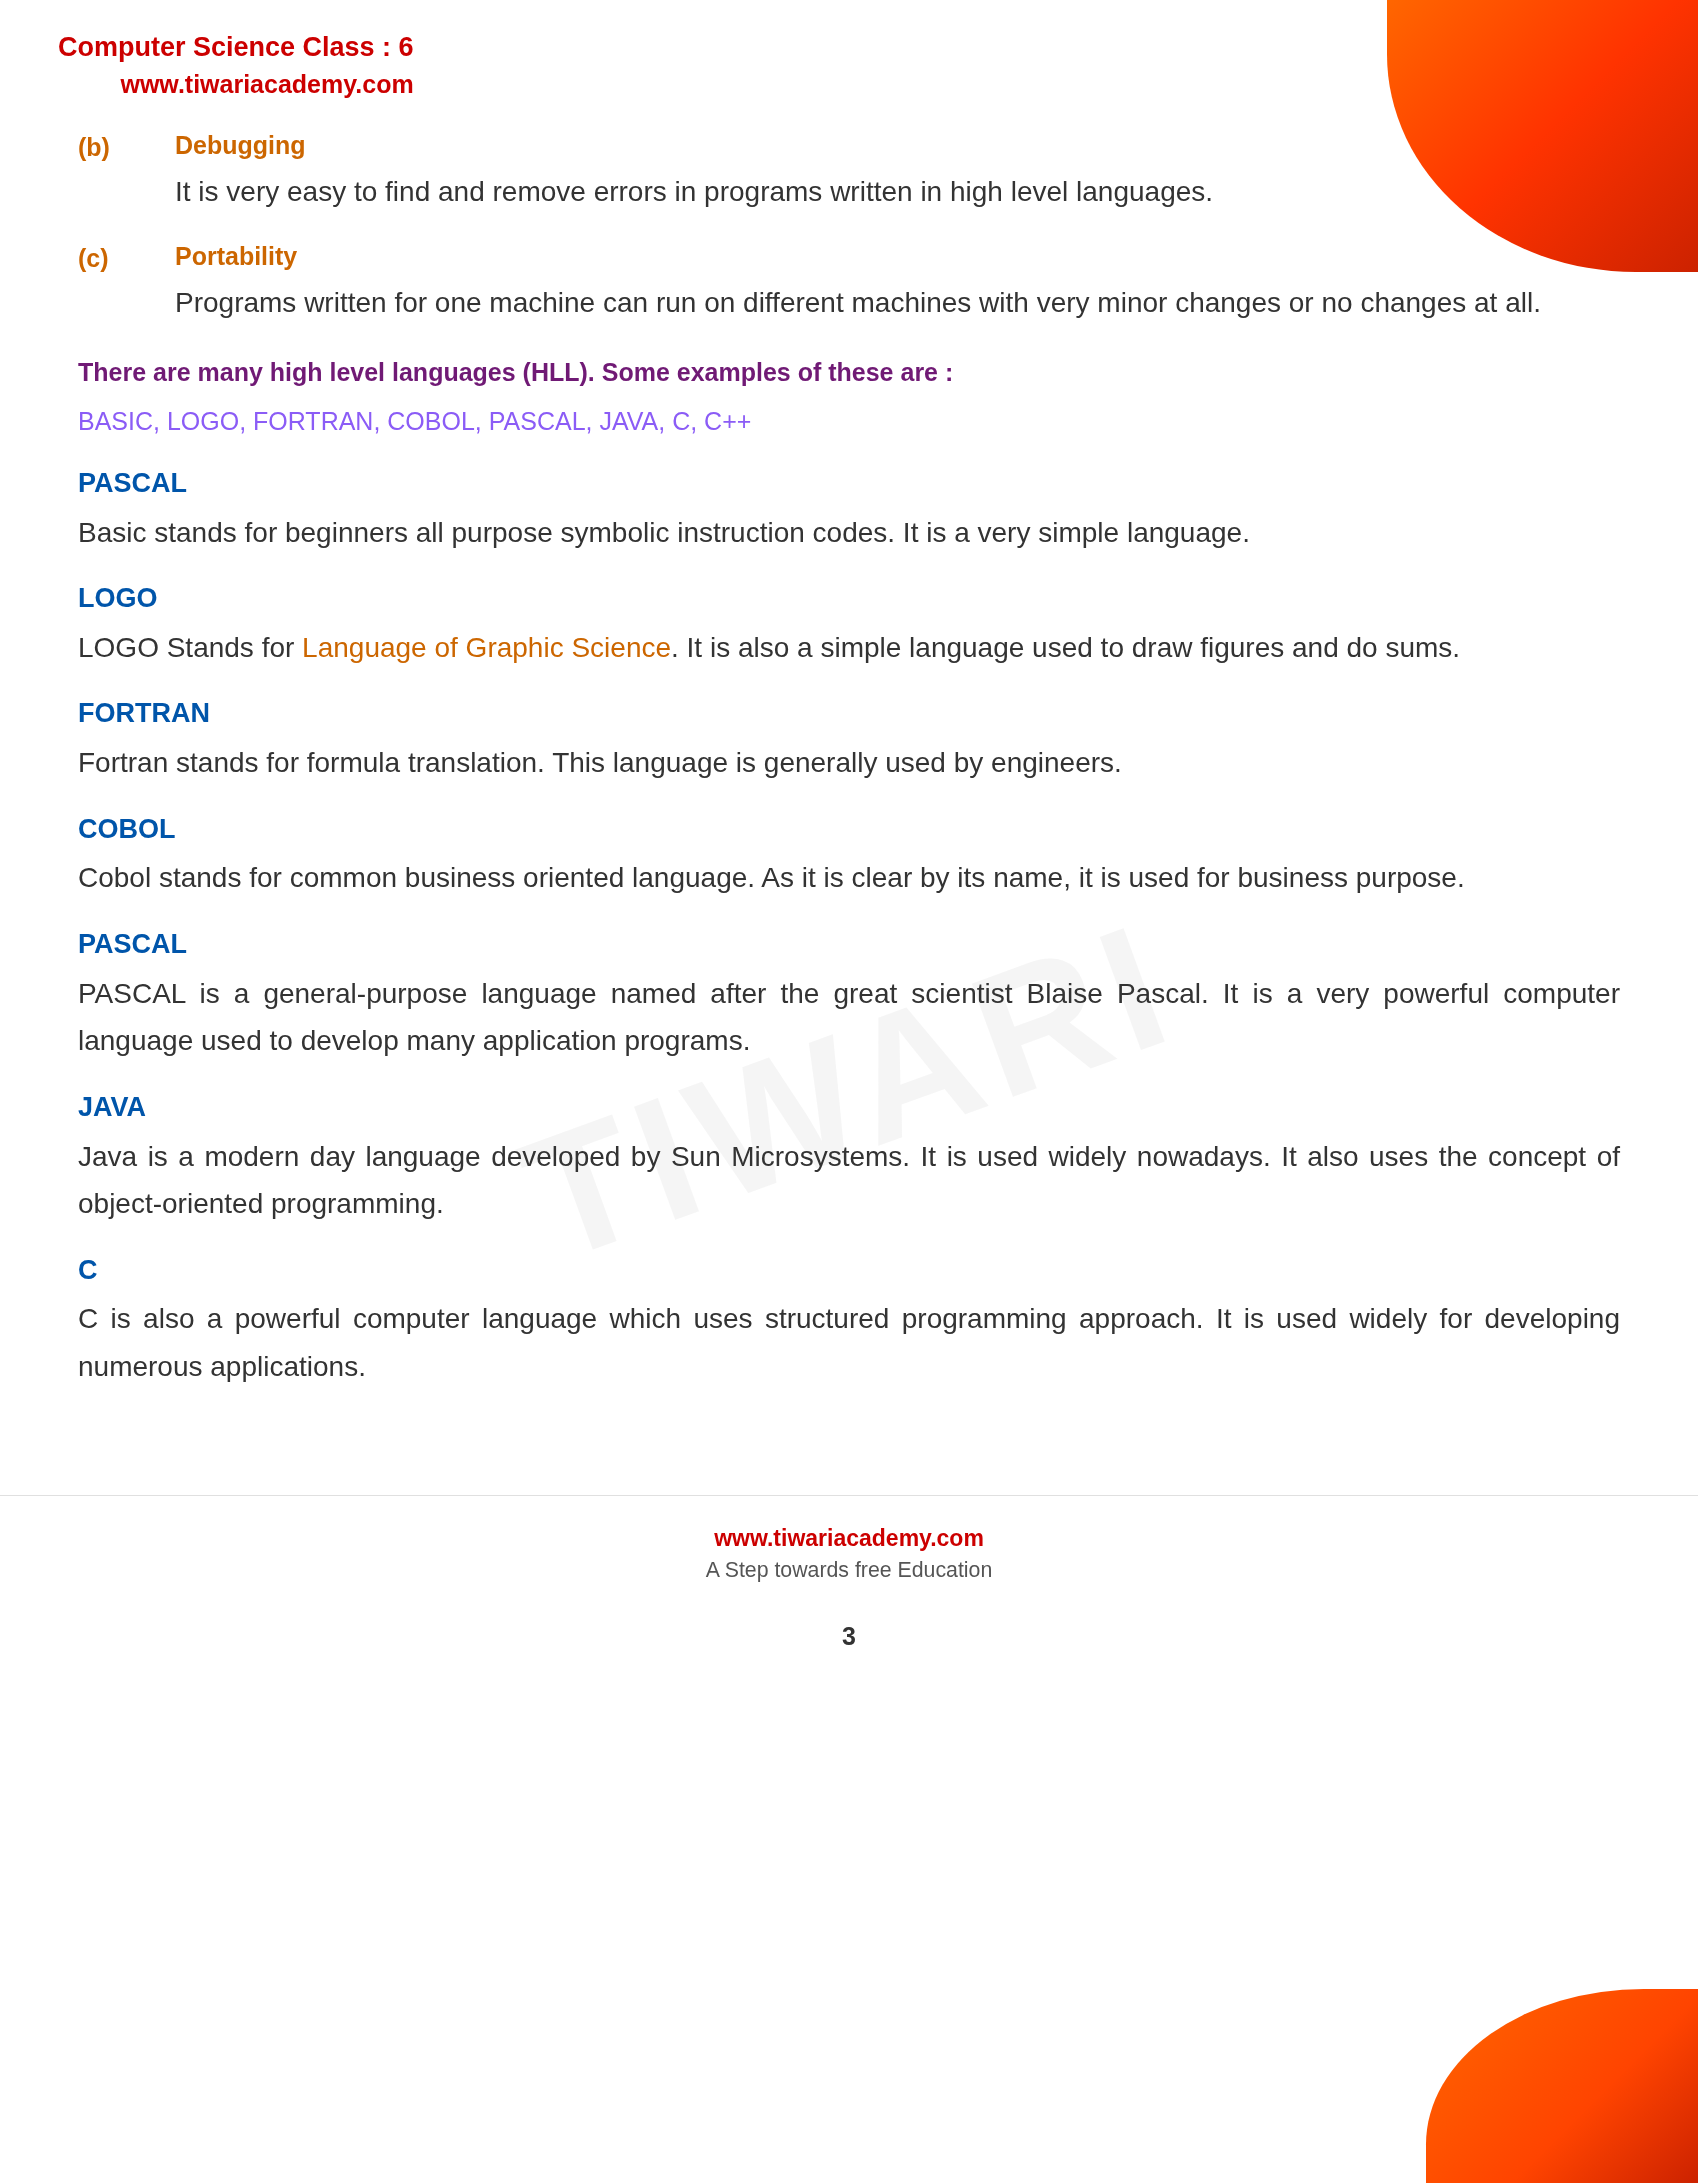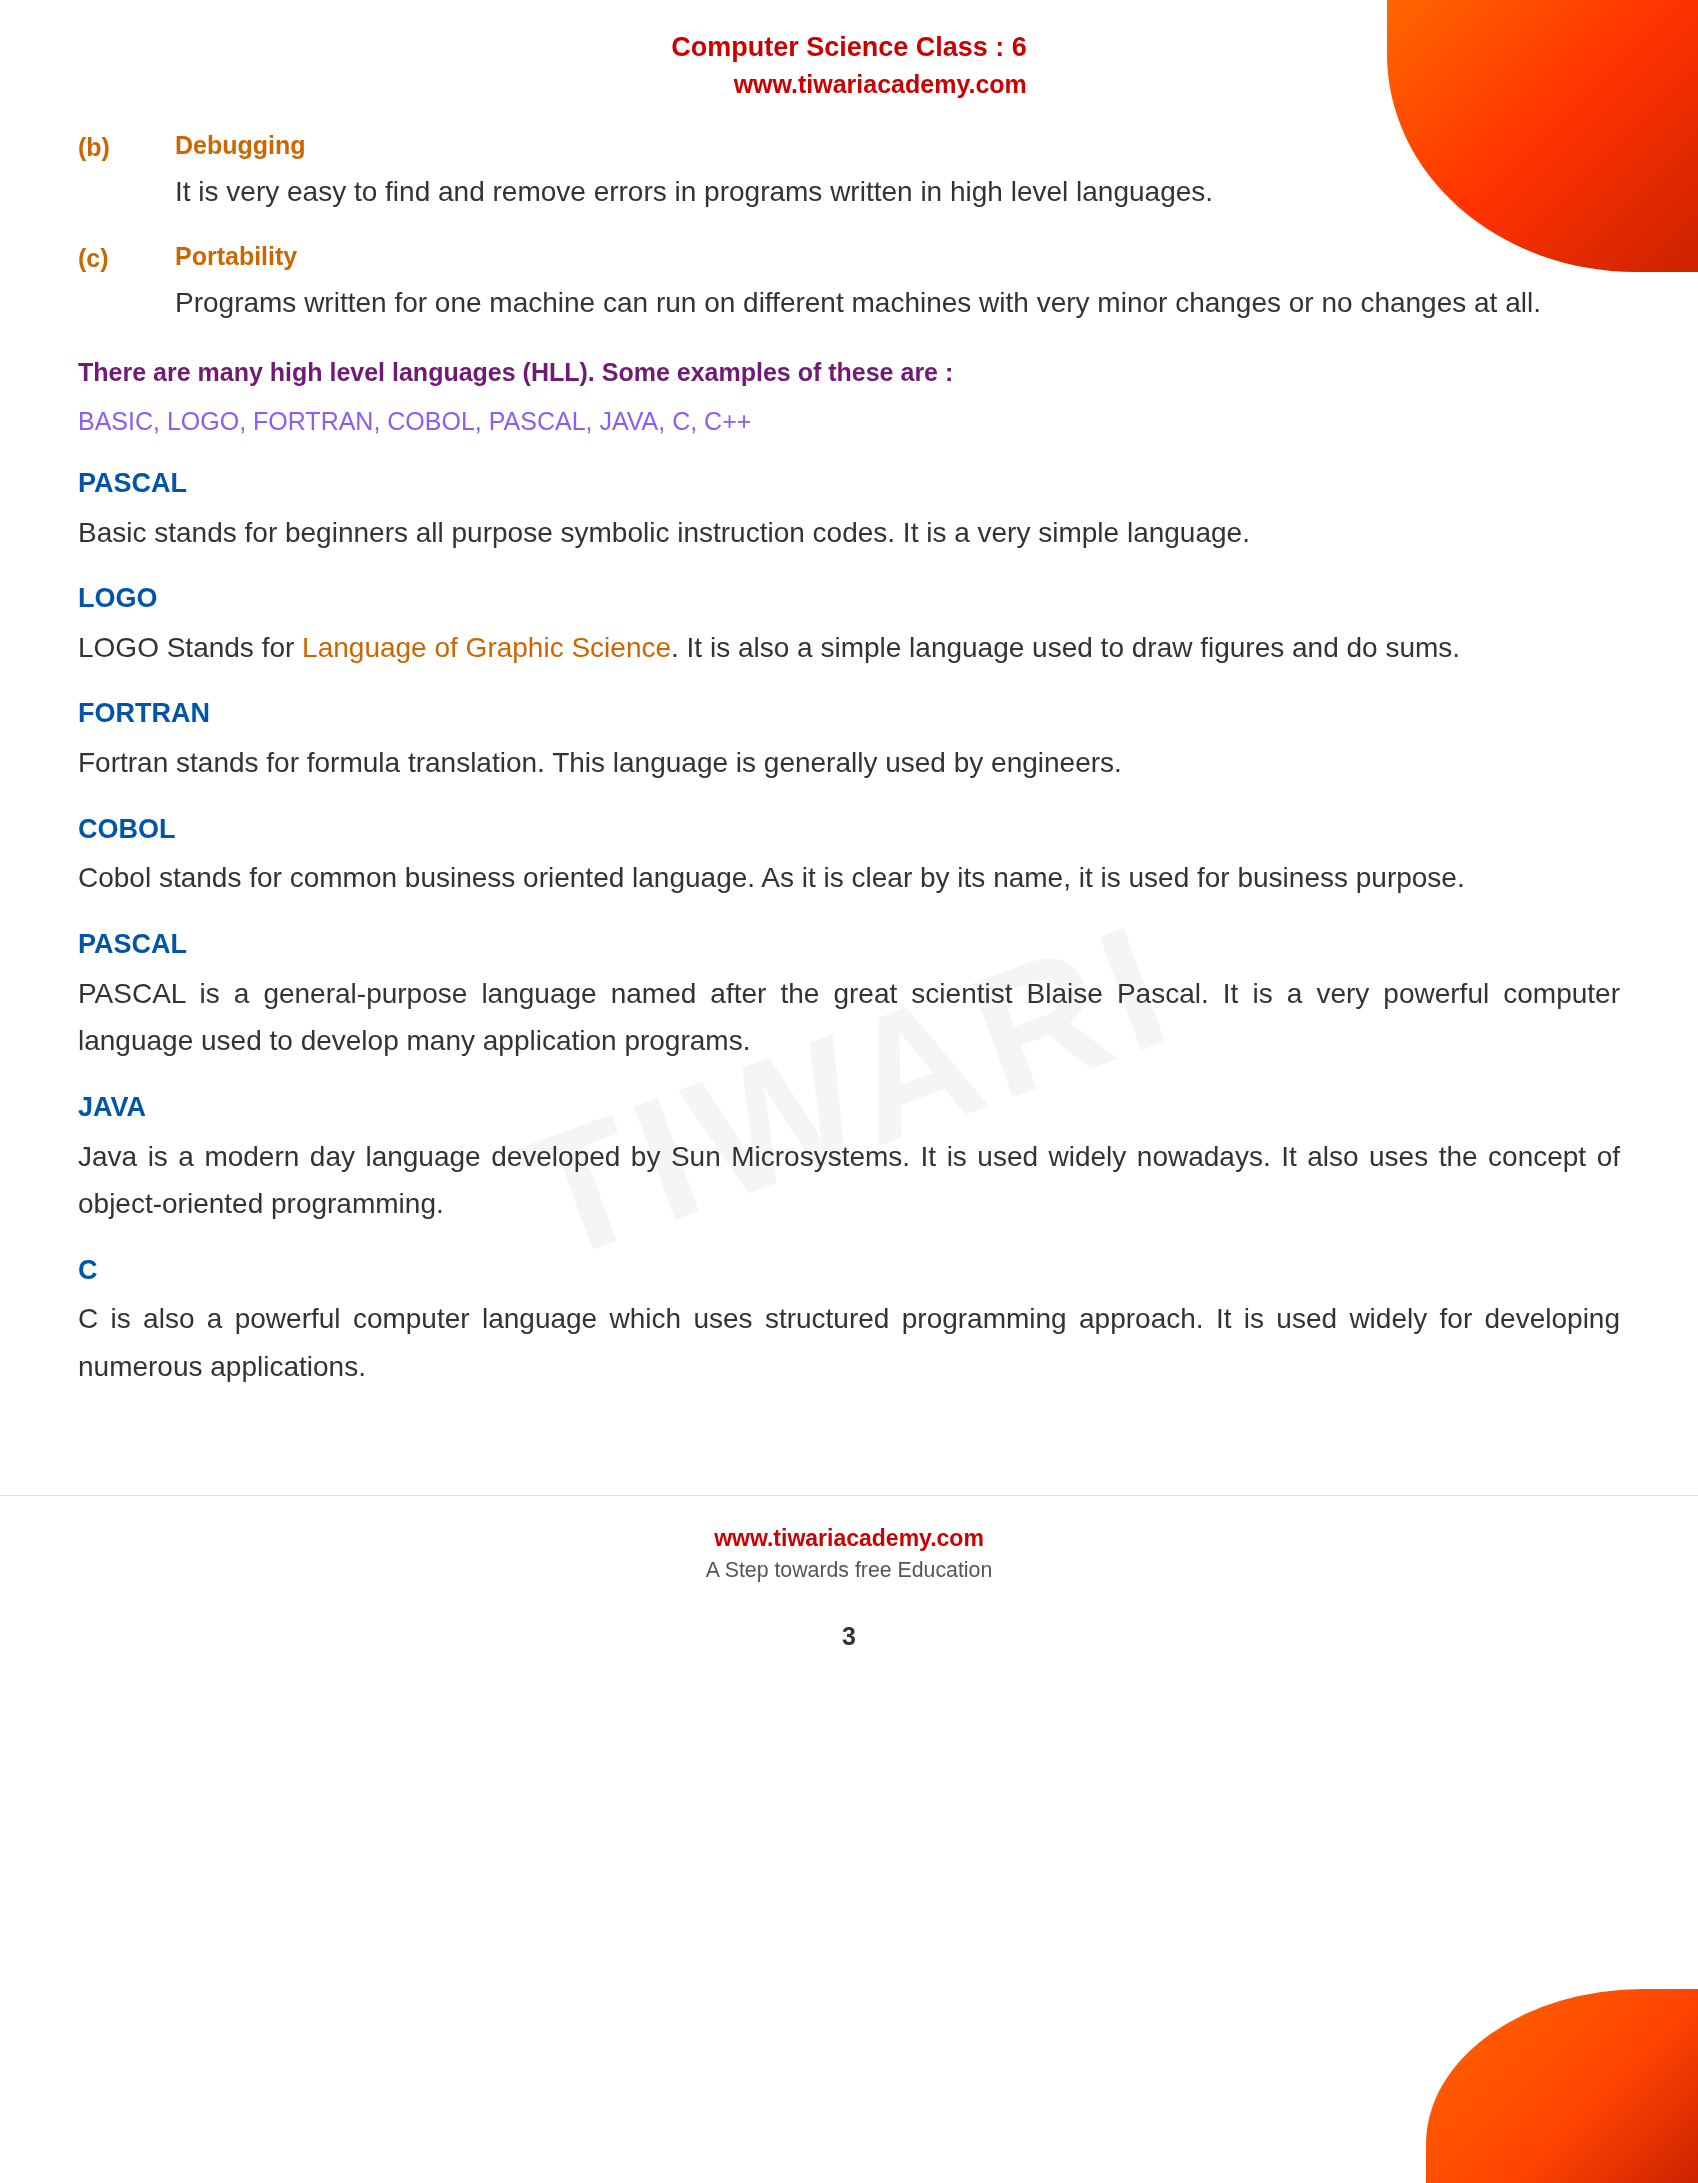--- a/index.html
+++ b/index.html
@@ -53,21 +53,21 @@
       z-index: 0;
       letter-spacing: 9.7px;
       font-family: Arial Black, sans-serif;
     }
 
     
     .header {
       position: relative;
       z-index: 1;
       display: flex;
-      justify-content: center;
+      justify-content: flex-start;
       padding: 29px 58px 19.4px 58px;
     }
 
     .header-text {
       text-align: right;
       line-height: 1.4;
     }
 
     .header-title {
       font-size: 27px;

